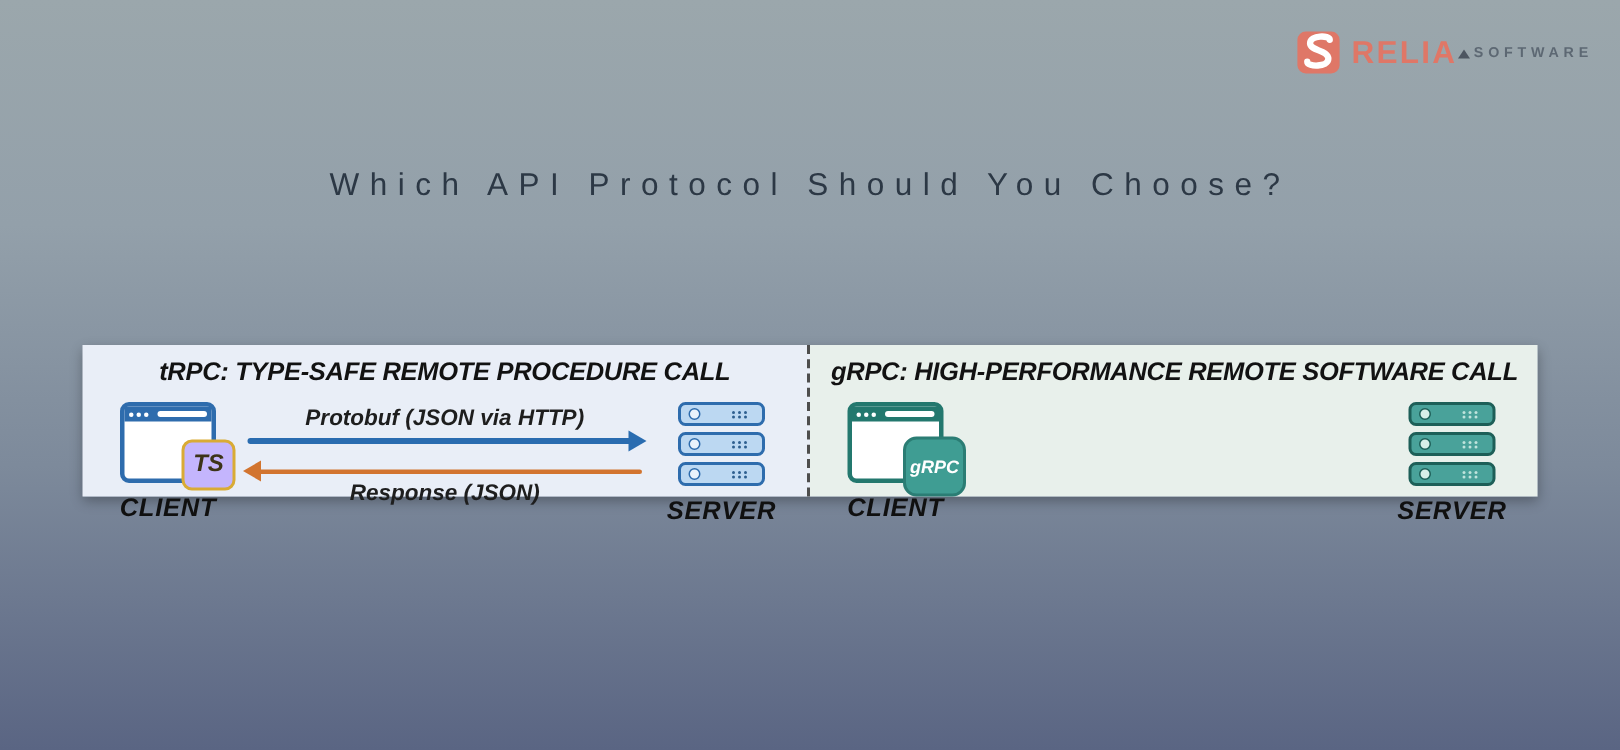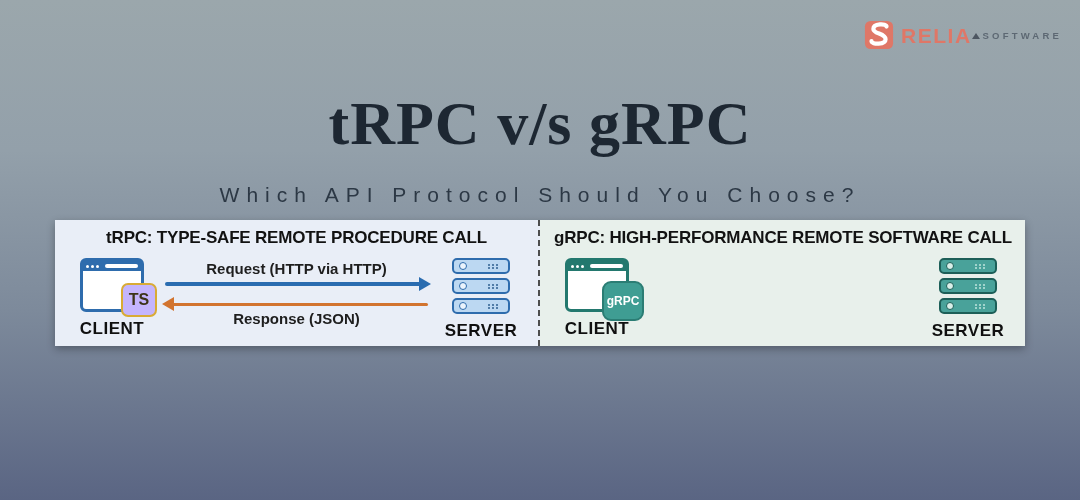--- a/index.html
+++ b/index.html
@@ -25,22 +25,22 @@
     font-family:"Liberation Serif", serif;
     font-size:62px; font-weight:600; color:#1d2732; letter-spacing:1px;
   }
   .subtitle {
     margin-top:24px; font-size:21px; color:#2c3845;
     letter-spacing:7px; font-weight:500;
   }
 
   
   .panel {
-    position:absolute; left:55px; top:220px; width:970px; height:126px;
-    display:flex; box-shadow:0 3px 8px rgba(0,0,0,.30);
+    position:absolute; left:55px; top:230px; width:970px; height:101px;
+    display:flex; box-shadow:0 3px 8px rgba(0,0,0,.30);font-style:italic;
   }
   .half { width:485px; height:100%; padding:8px 14px 0 14px; position:relative; }
   .half.trpc { background:#e9eef7; border-right:2px dashed #4d4d4d;
     --primary:#2e6cad; --req:#2a6cb0; --res:#d2742f;
     --srv-fill:#bcd8f2; --srv-border:#2e6cad; --srv-dots:#2e5f8f; --led:#eaf3fc; }
   .half.grpc { background:#e8f0eb;
     --primary:#23786e; --req:#1e6e57; --res:#35917f;
     --srv-fill:#49a29a; --srv-border:#1d5f58; --srv-dots:#bfe3dc; --led:#d9efe9; }
 
   .half-heading {
@@ -104,21 +104,20 @@
   <div class="logo-text-col">
     <span class="logo-name">RELIA</span>
     <span class="logo-tagline-row">
       <span class="logo-triangle"></span>
       <span class="logo-tagline">SOFTWARE</span>
     </span>
   </div>
 </div>
 
 <div class="title-block">
-  <div class="main-title">tRPC v/s gRPC</div>
   <div class="subtitle">Which API Protocol Should You Choose?</div>
 </div>
 
 <div class="panel">
 
   <div class="half trpc">
     <div class="half-heading">tRPC: TYPE-SAFE REMOTE PROCEDURE CALL</div>
     <div class="flow">
       <div class="endpoint">
         <div class="window">
@@ -126,21 +125,21 @@
             <span class="tb-dot"></span>
             <span class="tb-dot"></span>
             <span class="tb-dot"></span>
             <span class="tb-bar"></span>
           </div>
           <div class="badge ts">TS</div>
         </div>
         <div class="endpoint-label">CLIENT</div>
       </div>
       <div class="arrows">
-        <div class="arrow-label">Request (HTTP via HTTP)</div>
+        <div class="arrow-label">Protobuf (JSON via HTTP)</div>
         <div class="arrow req"></div>
         <div class="arrow res"></div>
         <div class="arrow-label res-label">Response (JSON)</div>
       </div>
       <div class="endpoint">
         <div class="server-stack">
           <div class="srv-unit">
               <span class="led"></span>
               <span class="dots"></span>
             </div>

